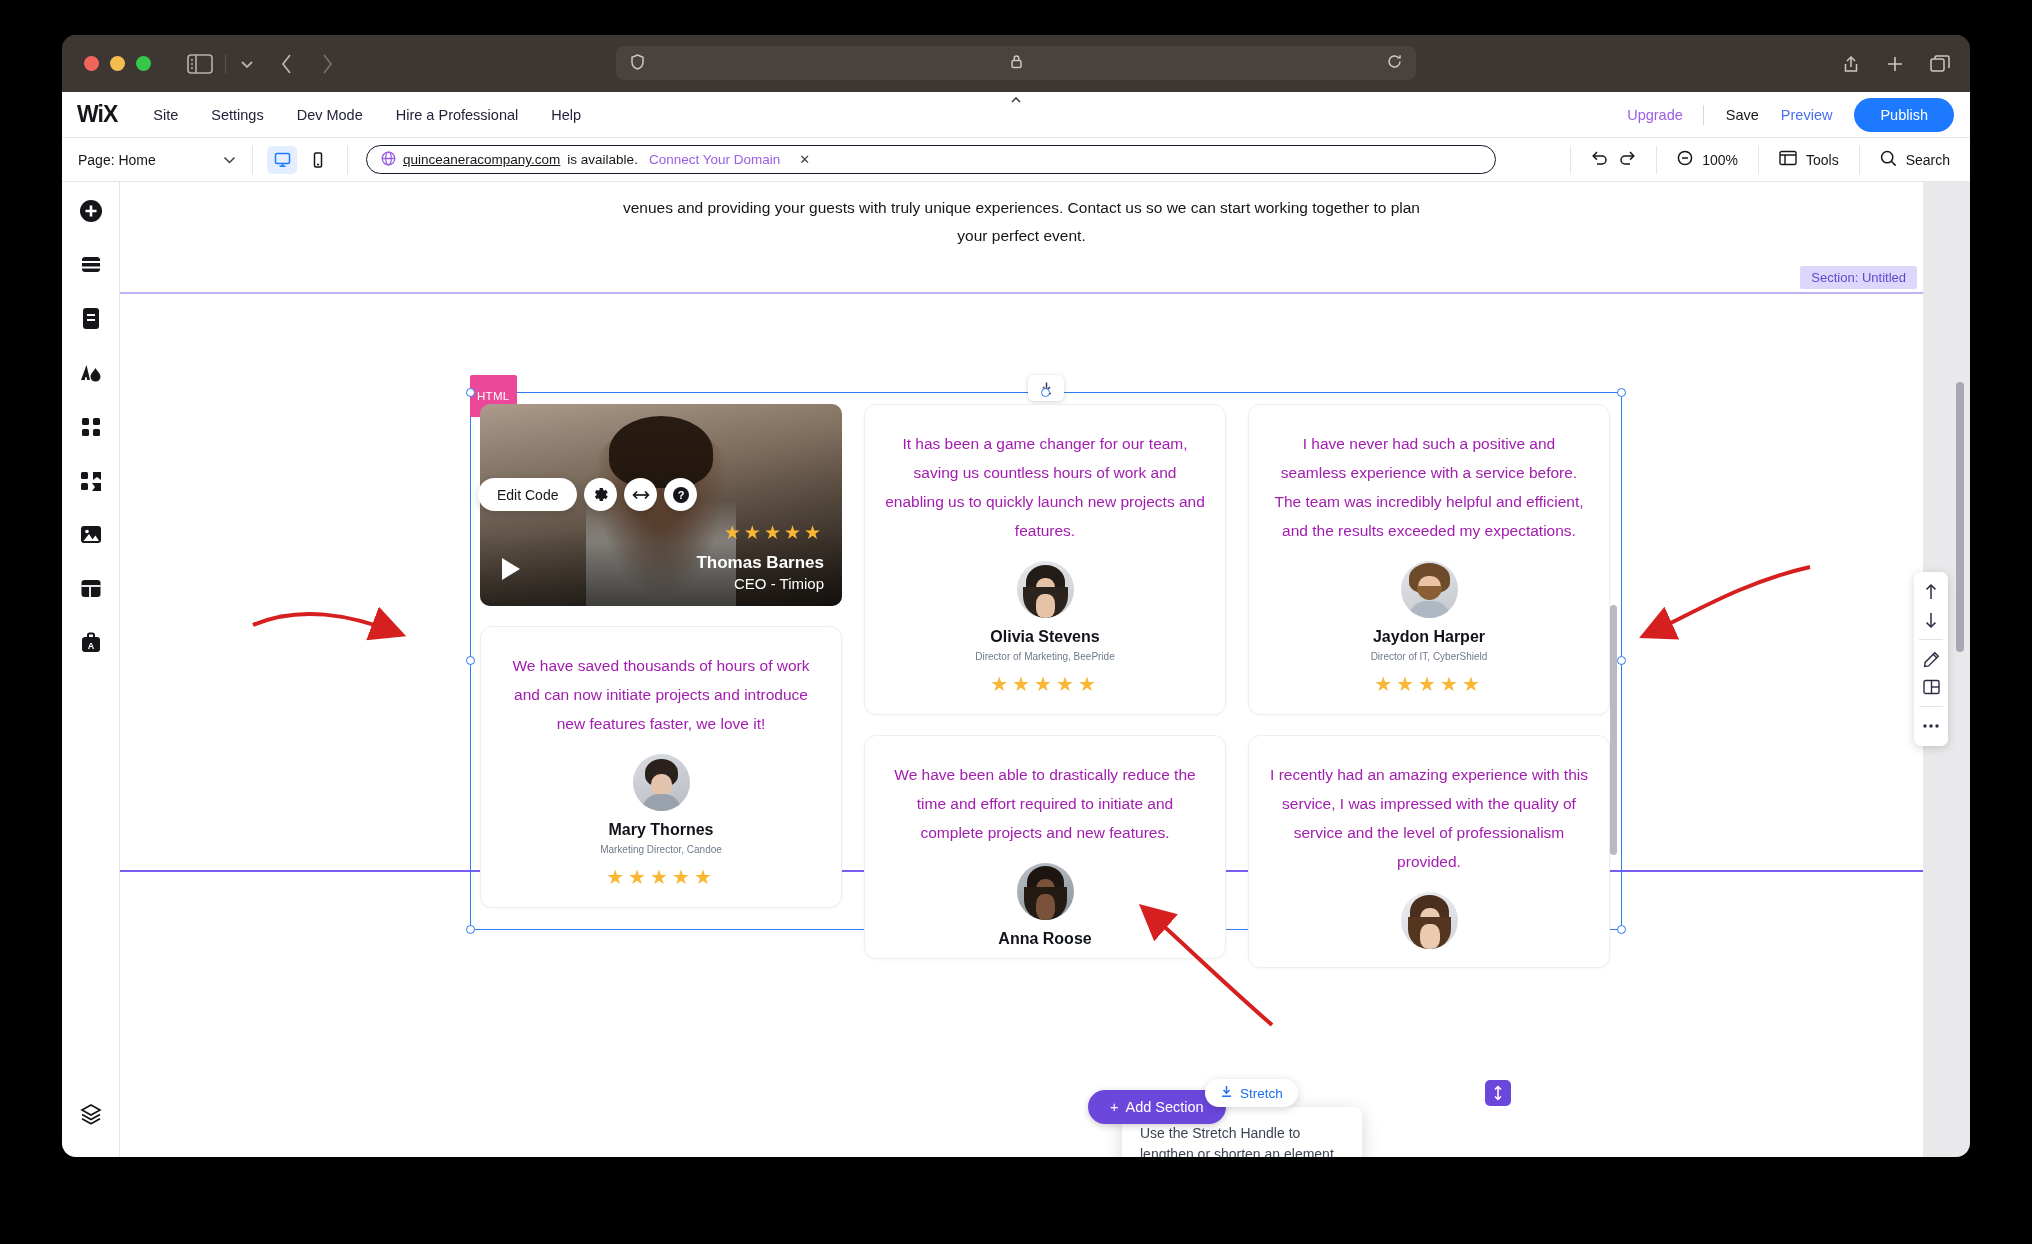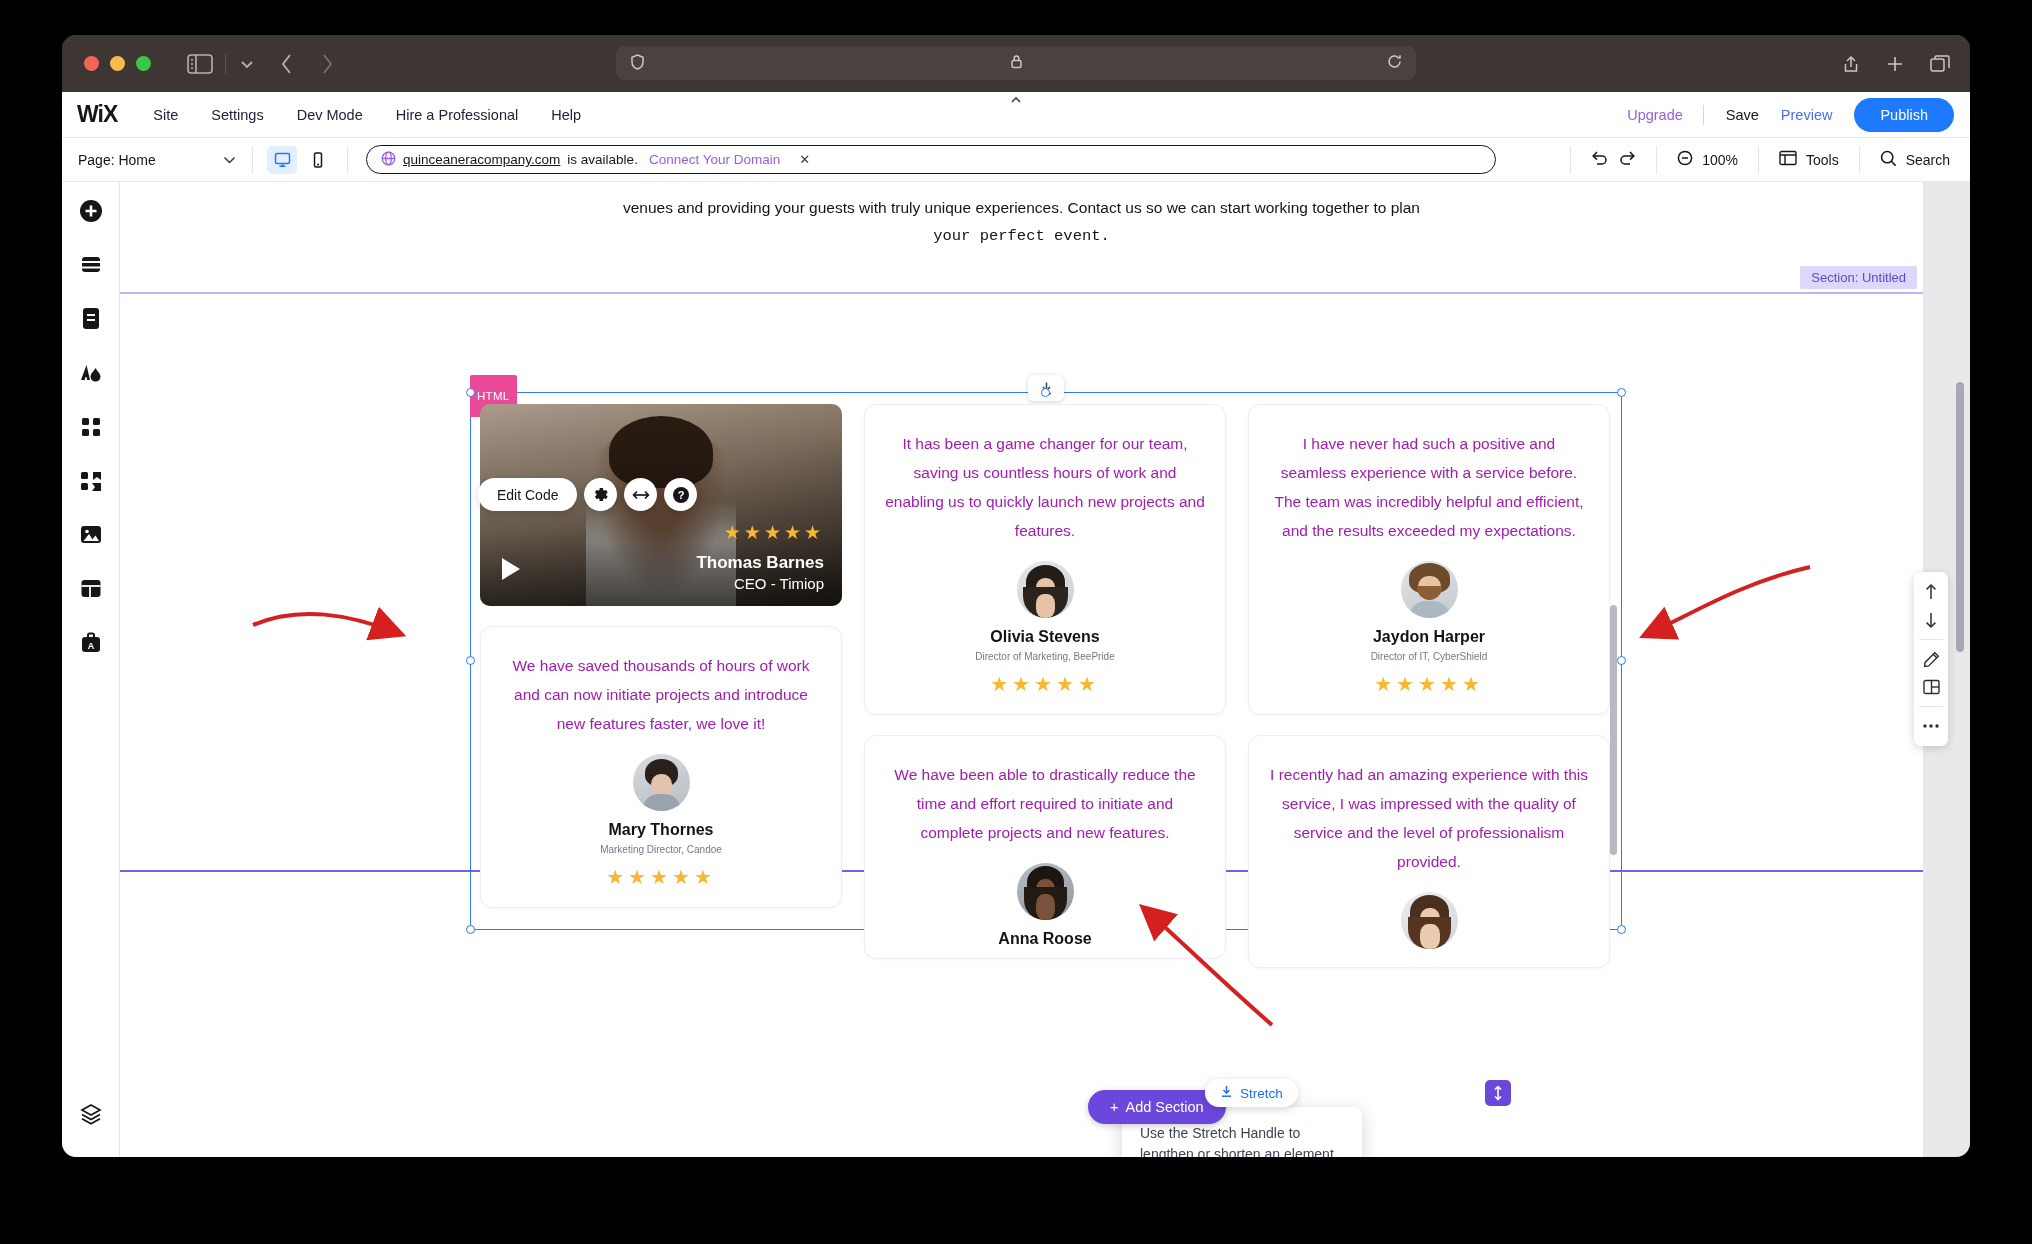--- a/index.html
+++ b/index.html
@@ -115,21 +115,21 @@
     background: #e9e9ec; overflow: hidden;
   }
   .page {
     position:absolute; left: 0; top: 0; width: 1803px; height: 100%;
     background:#fff;
   }
   .page-top-text {
     position:absolute; top: 12px; left: 0; width: 100%;
     text-align:center; font-size: 15.5px; color:#14141a; line-height: 28px;
   }
-  .page-top-text .l2 { display:block;font-family:Liberation Mono, monospace; }
+  .page-top-text .l2 { display:block; }
 
   
   .section-box {
     position:absolute; left: 0px; top: 110px; width: 1803px; height: 580px;
     border-top: 2px solid #bcb4f5; border-bottom: 2px solid #7a5cf0;
     background: transparent;
   }
   .section-tag {
     position:absolute; right: 6px; top: -28px;
     background:#ddd8fb; color:#5b4ad1; font-size: 13px;

